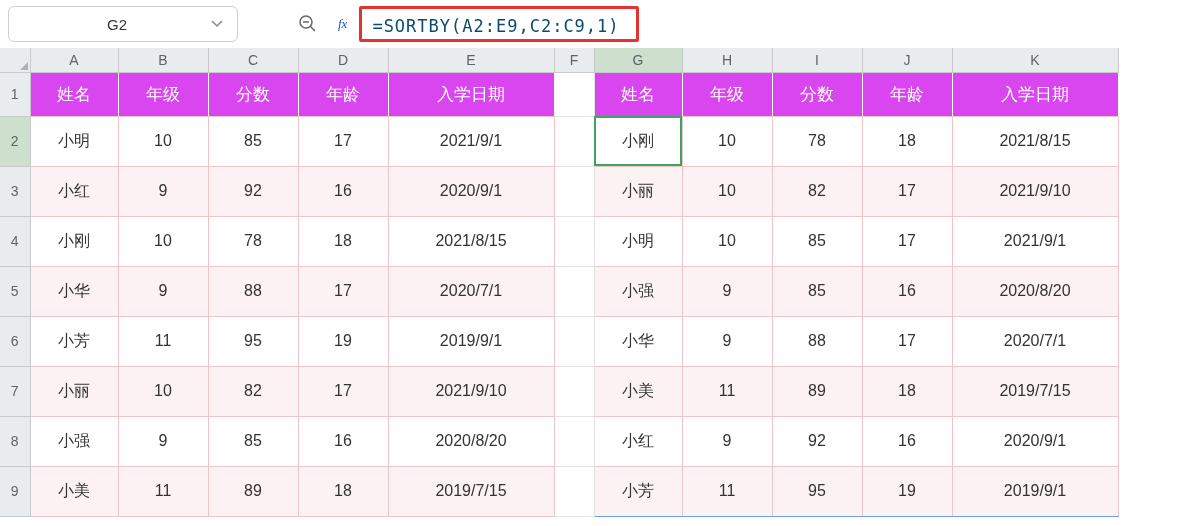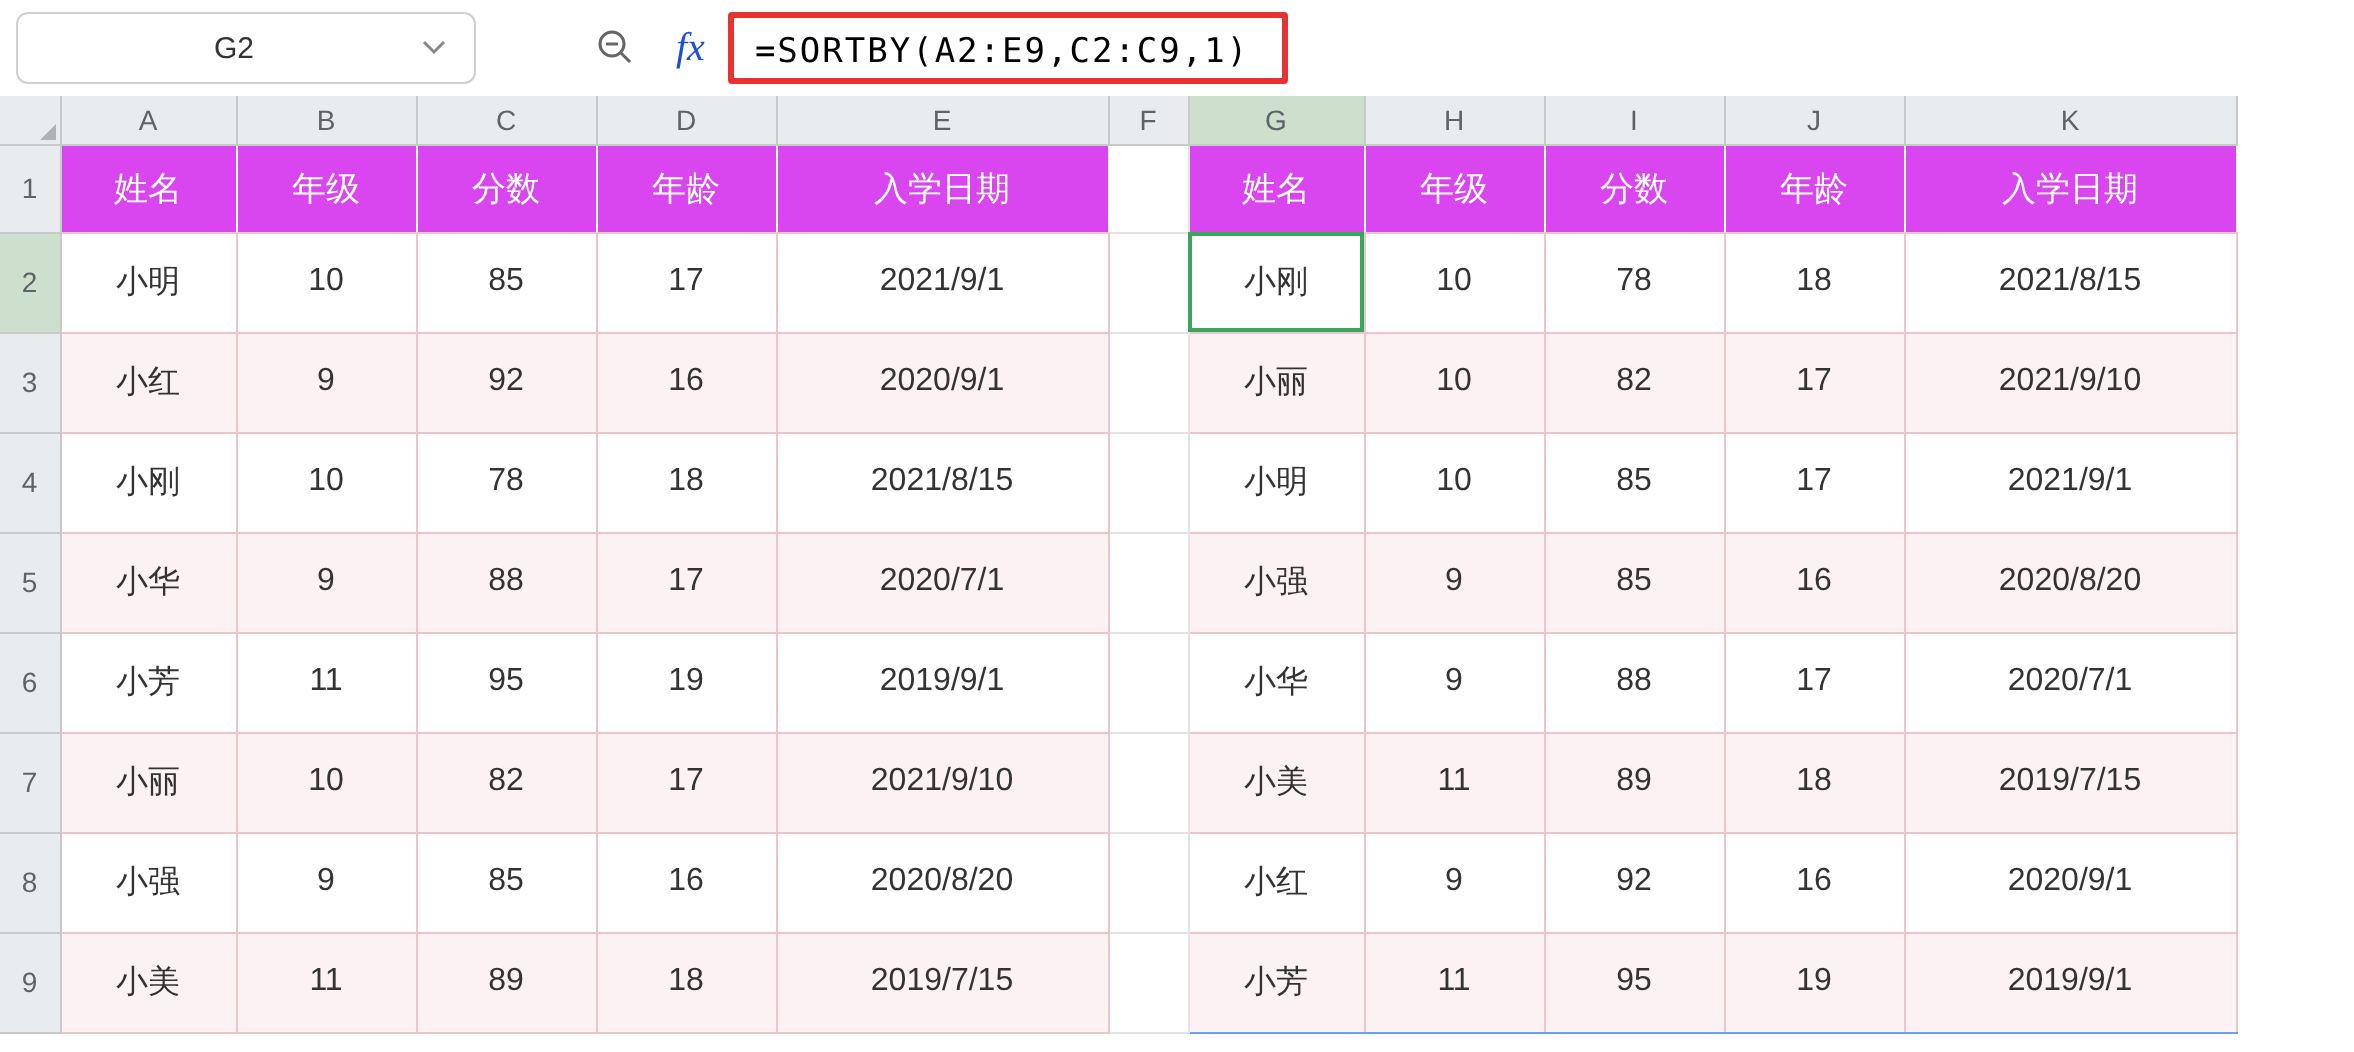--- a/index.html
+++ b/index.html
@@ -33,35 +33,35 @@
     .name-box-text { flex: 1; text-align: center; }
     .chevron { width: 12px; height: 12px; }
     .toolbar-gap { width: 40px; }
     .icon-btn {
       width: 28px; height: 28px;
       display: flex; align-items: center; justify-content: center;
     }
     .fx-label {
       font-style: italic;
       font-family: "Times New Roman", serif;
-      font-size: 20px;
+      font-size: 13px;
       color: #1d4ed8;
       margin: 0 4px 0 8px;
     }
     .formula-input {
       flex: 1;
       height: 36px;
       line-height: 34px;
       border: 3px solid #e63232;
       border-radius: 2px;
       padding: 0 10px;
       font-family: "SimSun", monospace;
       font-size: 17px;
       letter-spacing: 1px;
-      color: #000000;
+      color: #0c4a6e;
       max-width: 280px;
     }
     .sheet-wrap { position: relative; }
     table.sheet {
       border-collapse: collapse;
       table-layout: fixed;
     }
     .corner {
       width: 30px; height: 24px;
       background: #e9ecef;

